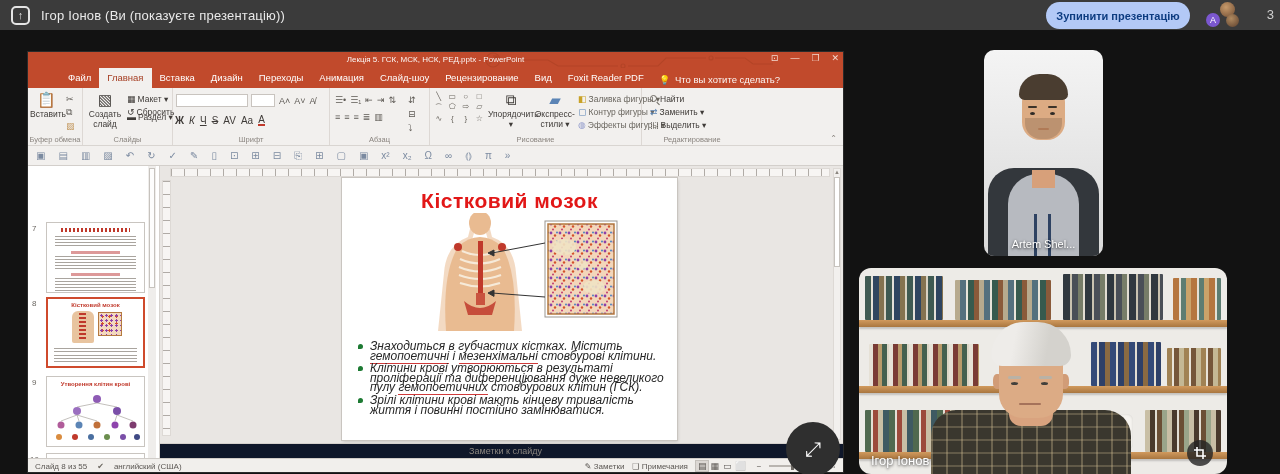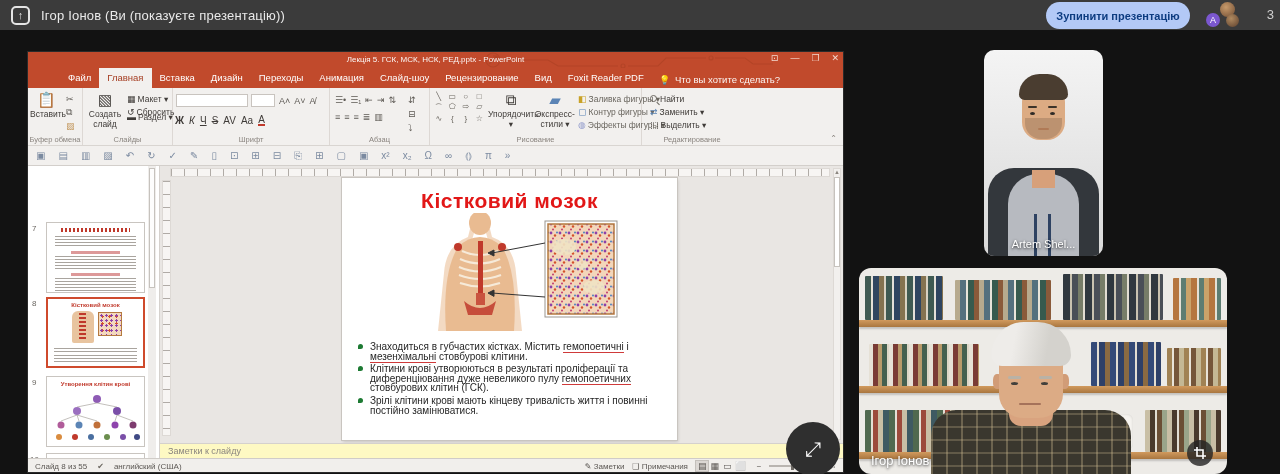--- a/index.html
+++ b/index.html
@@ -108,29 +108,29 @@
     border:1px solid #ddd9d5; font-size:6px; color:#8a857f; text-align:center; }
   #v-scroll .vthumb { position:absolute; left:0; top:8px; width:6px; height:90px; background:#fff;
     border:1px solid #c6c2bd; }
 
   #canvas { position:absolute; left:182px; top:12px; width:335px; height:262px; background:#fff;
     box-shadow:0 0 0 1px #c9c5c0, 1px 2px 3px rgba(0,0,0,.15); }
   #slide-title { margin-top:11px; text-align:center; font-size:21px; font-weight:bold;
     color:#e21717; letter-spacing:.5px; }
   #figure { position:relative; width:100%; height:118px; }
   #slide-bullets { position:absolute; left:12px; top:164px; width:313px; list-style:none; }
-  #slide-bullets li { position:relative; padding-left:16px; font-size:10px; line-height:9.6px;
-    color:#262626; margin-bottom:3px; }
+  #slide-bullets li { position:relative; padding-left:16px; font-size:12px; line-height:9.6px;
+    color:#262626; margin-bottom:3px;font-style:italic; }
   #slide-bullets li::before { content:""; position:absolute; left:4px; top:2px; width:5px;
     height:5px; border-radius:50% 50% 50% 0; background:#1d7a33; }
   #slide-bullets .u { border-bottom:1px solid #cf3a3a; }
 
-  #notes-bar { left:132px; top:391px; width:683px; height:15px; background:#fef9c3;
+  #notes-bar { left:132px; top:391px; width:683px; height:15px; background:#0f172a;
     border-top:1px solid #d5d1cd; font-size:9px; color:#8a857f; line-height:15px;
-    padding-left:8px; }
+    padding-left:8px;text-align:center; }
   #status-bar { left:0; top:406px; width:815px; height:14px; background:#f1efec;
     border-top:1px solid #d0ccc8; font-size:8px; color:#5b5753; }
   #status-left { position:absolute; left:7px; top:3px; display:flex; gap:10px; }
   #status-right { position:absolute; right:8px; top:2px; display:flex; gap:8px;
     align-items:center; }
   .viewico { font-size:9px; padding:0 2px; cursor:pointer; color:#5b5753; }
   .viewico.on { background:#dcd8d4; outline:1px solid #c4c0bb; }
   #zoom-slider { width:52px; height:2px; background:#b9b5b0; position:relative; }
   #zoom-slider .zthumb { position:absolute; left:22px; top:-3px; width:3px; height:8px;
     background:#6d6964; }

